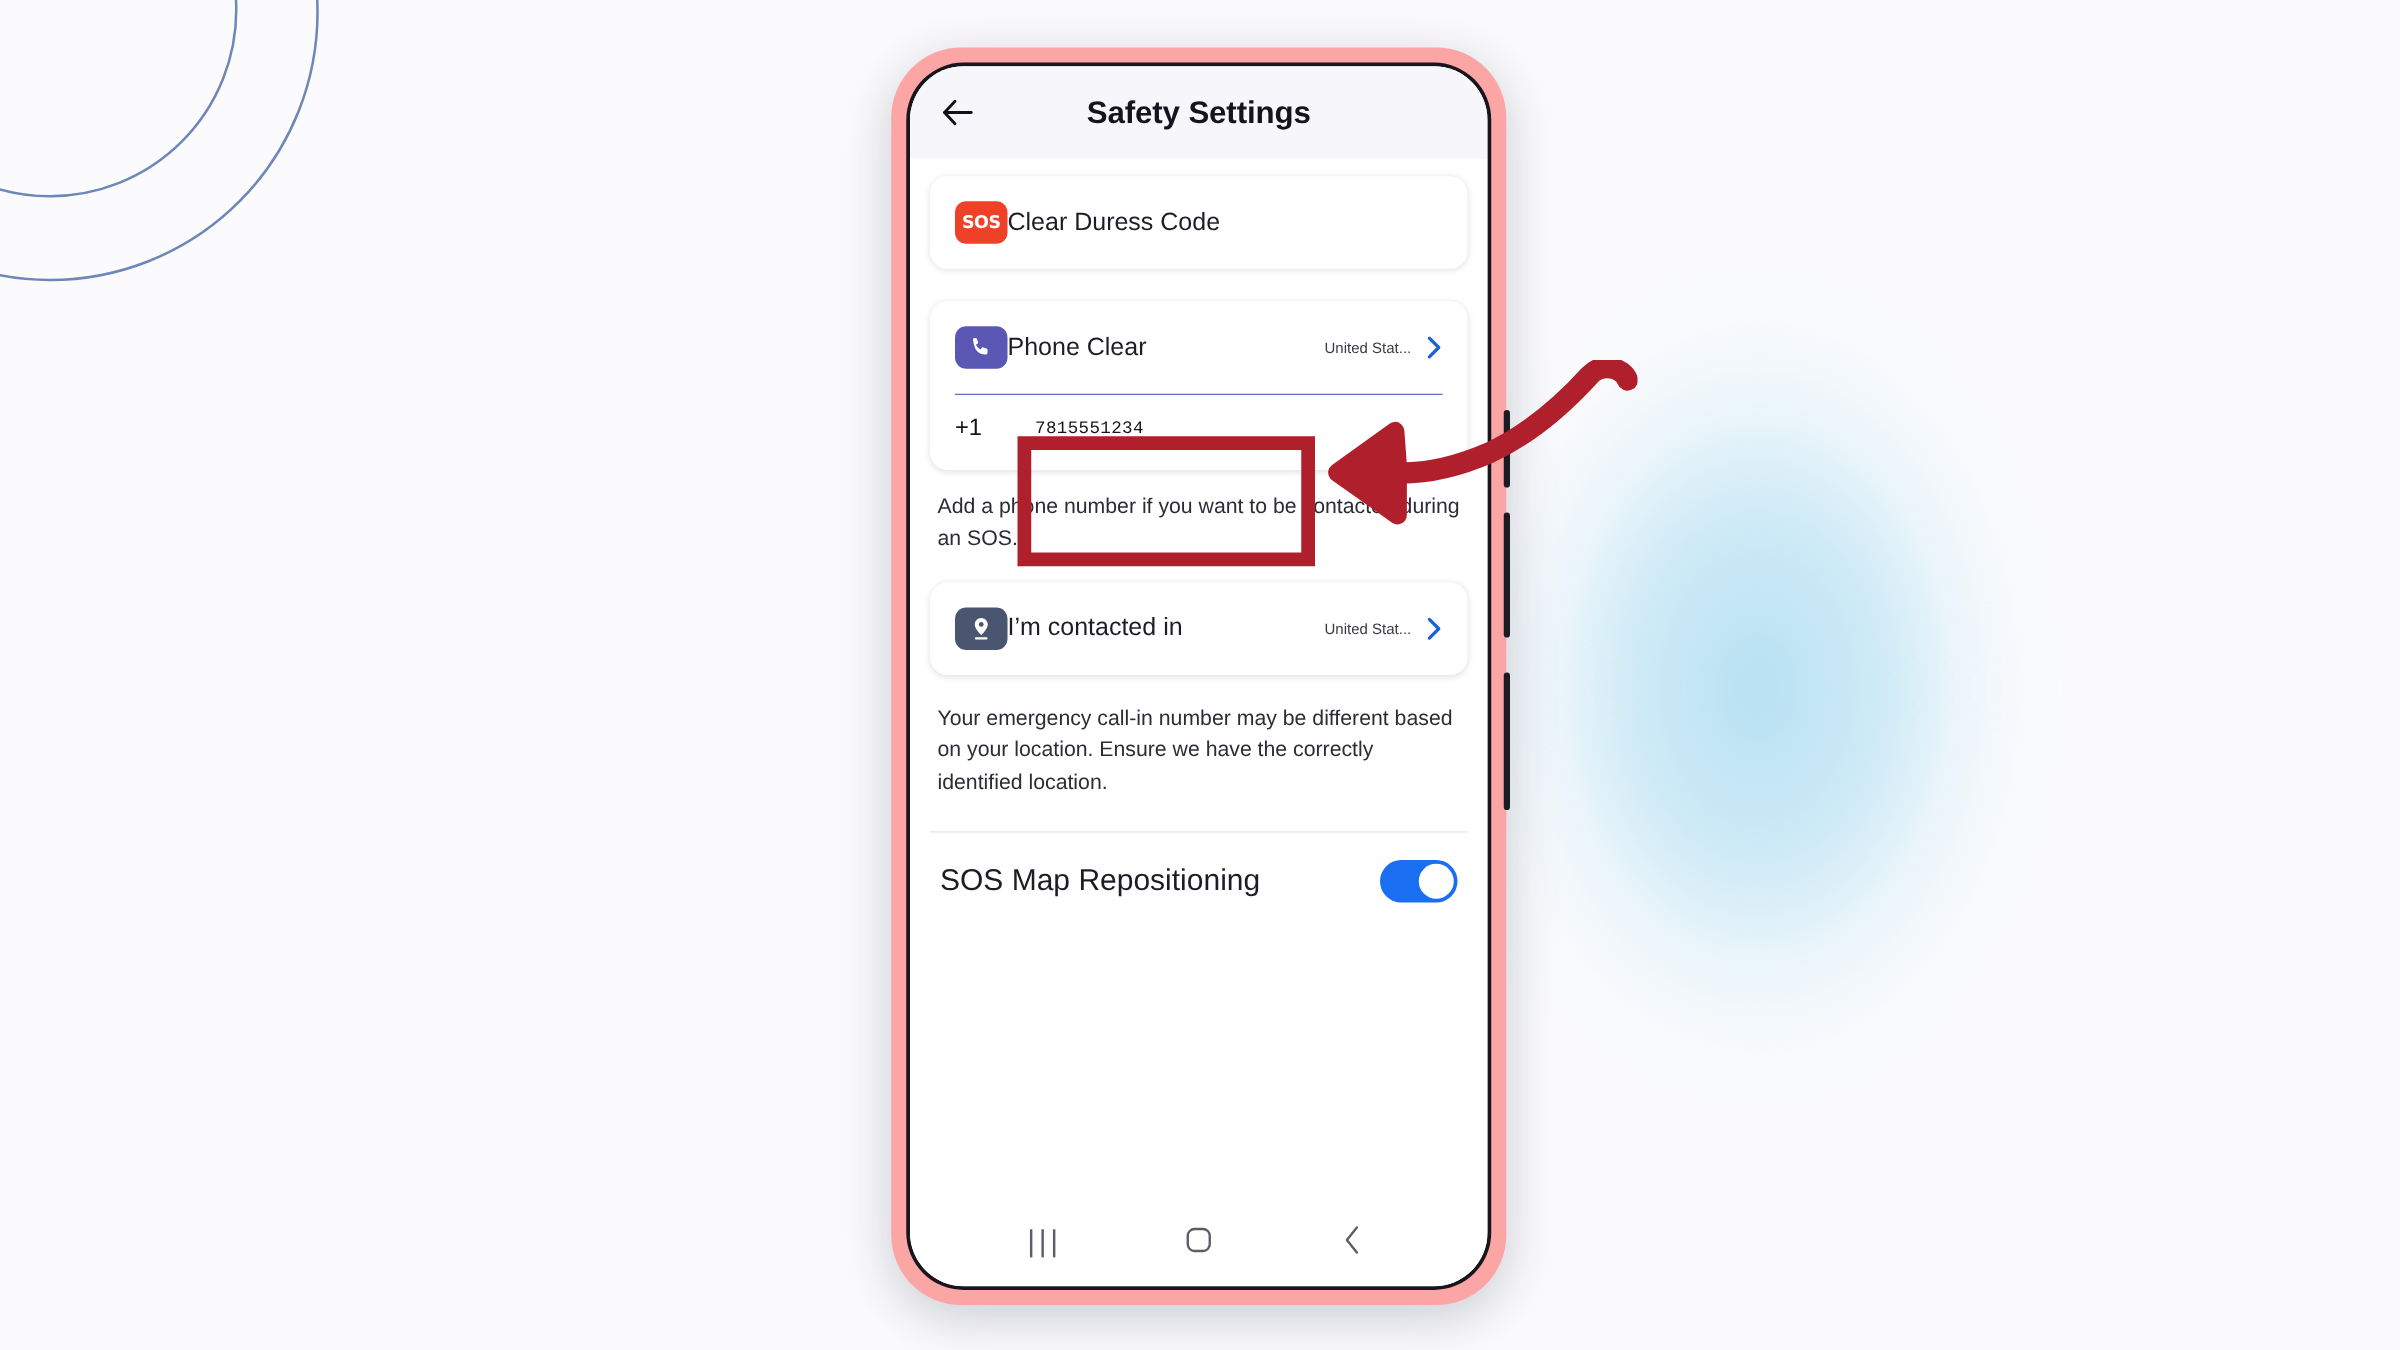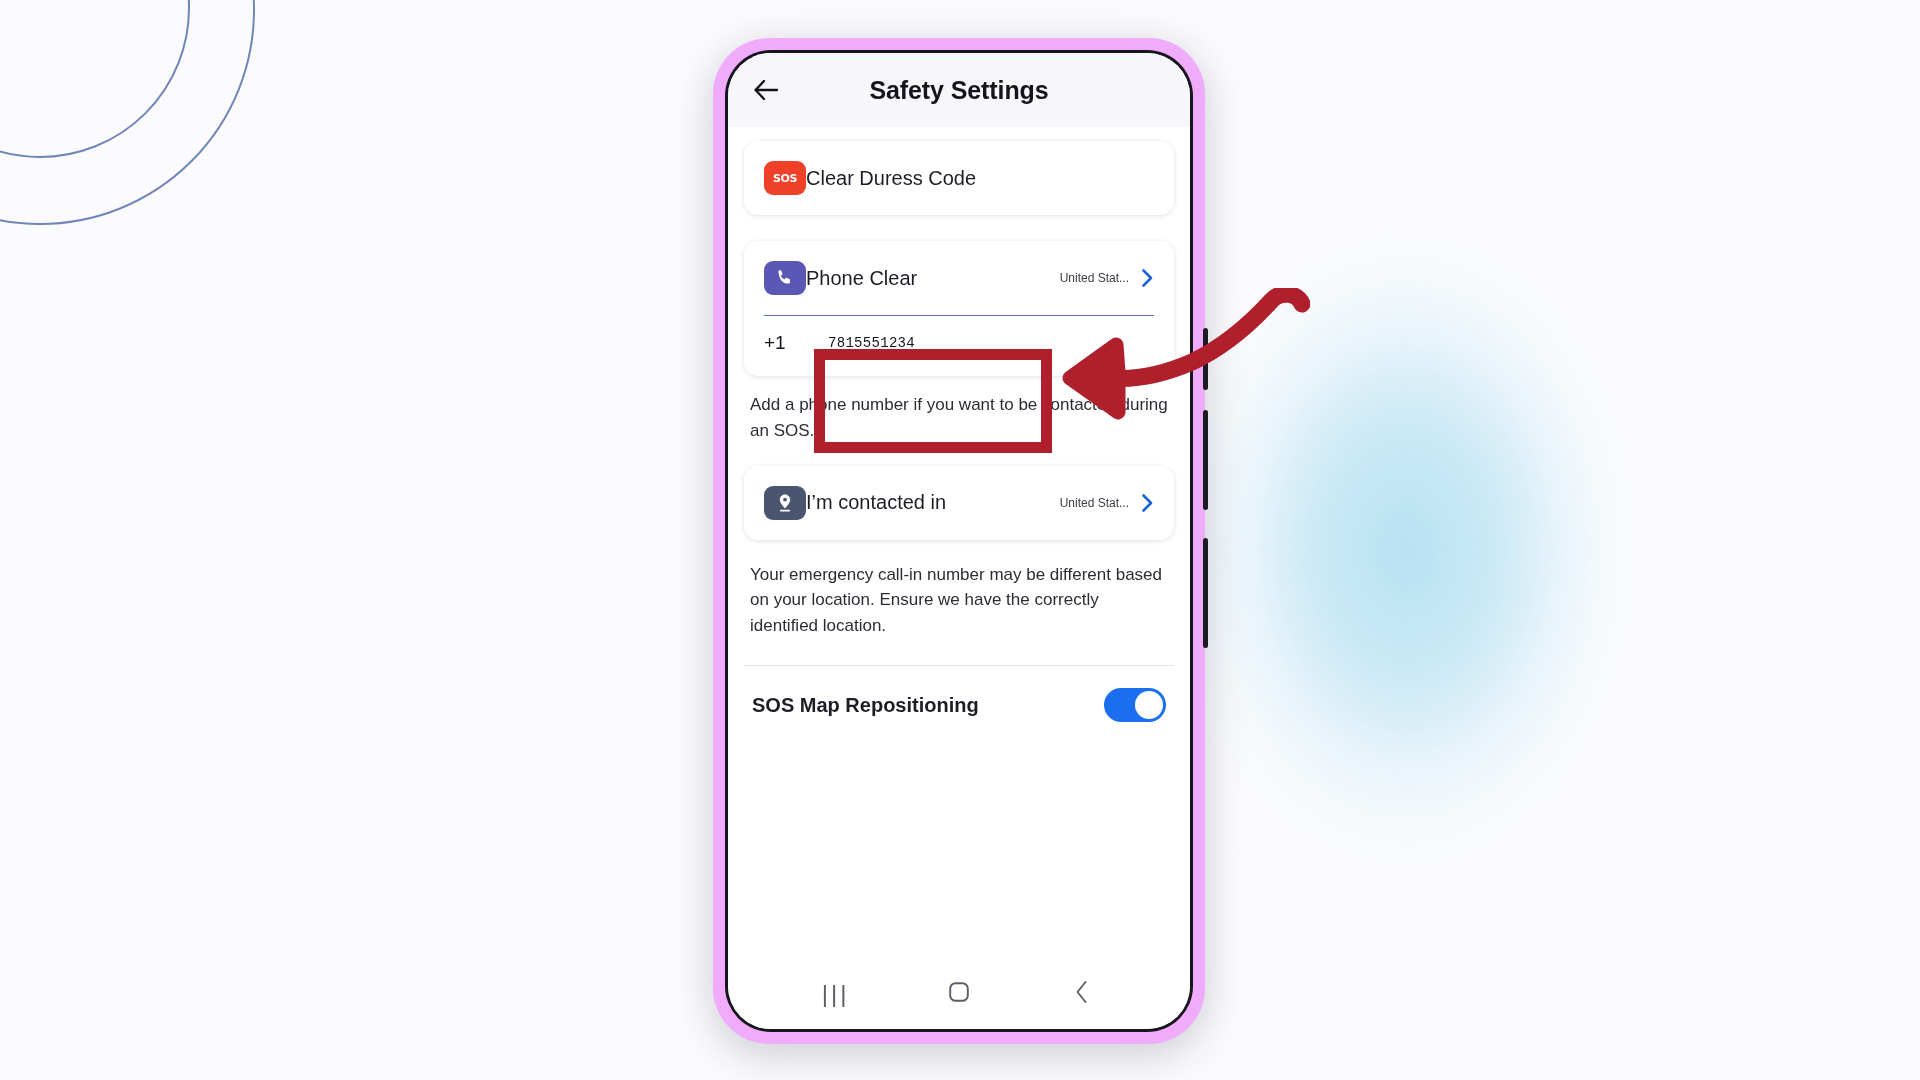--- a/index.html
+++ b/index.html
@@ -35,21 +35,21 @@
                 rgba(240,250,253,0.10) 82%,
                 rgba(255,255,255,0) 100%);
     filter: blur(12px);
   }
 
   
   #phone {
     position: absolute;
     left: 713px; top: 38px;
     width: 492px; height: 1006px;
-    background: #f0abfc;
+    background: #fca5a5;
     border-radius: 56px;
     box-shadow: 0 10px 42px rgba(30,35,60,0.22);
     padding: 12px;
   }
   #phone-inner-bezel {
     width: 100%; height: 100%;
     background: #16161c;
     border-radius: 46px;
     padding: 3px;
   }
@@ -127,21 +127,21 @@
     border-radius: 9px;
     display: flex; align-items: center; justify-content: center;
     flex: 0 0 auto;
   }
   .sq-icon.sos    { background: #ee4128; }
   .sq-icon.phone  { background: #5a58b4; }
   .sq-icon.pin    { background: #4a5570; }
 
   .sos-text {
     color: #ffffff;
-    font-size: 11px;
+    font-size: 14px;
     font-weight: bold;
     letter-spacing: -0.4px;
     font-family: "DejaVu Sans", sans-serif;
   }
 
   .row-label {
     font-size: 20px;
     color: #1d1d27;
     flex: 0 0 auto;
     white-space: nowrap;
@@ -196,23 +196,22 @@
     margin: 26px 16px 0 16px;
     border-top: 1px solid #e6e6ec;
   }
 
   #toggle-row {
     display: flex;
     align-items: center;
     padding: 22px 24px 0 24px;
   }
   #toggle-label {
-    font-size: 20px;
+    font-size: 24px;
     color: #1d1d27;
-    font-weight: bold;
   }
   #toggle-switch {
     margin-left: auto;
     width: 62px; height: 34px;
     border-radius: 17px;
     background: #1a6ef0;
     position: relative;
     cursor: pointer;
   }
   #toggle-knob {

